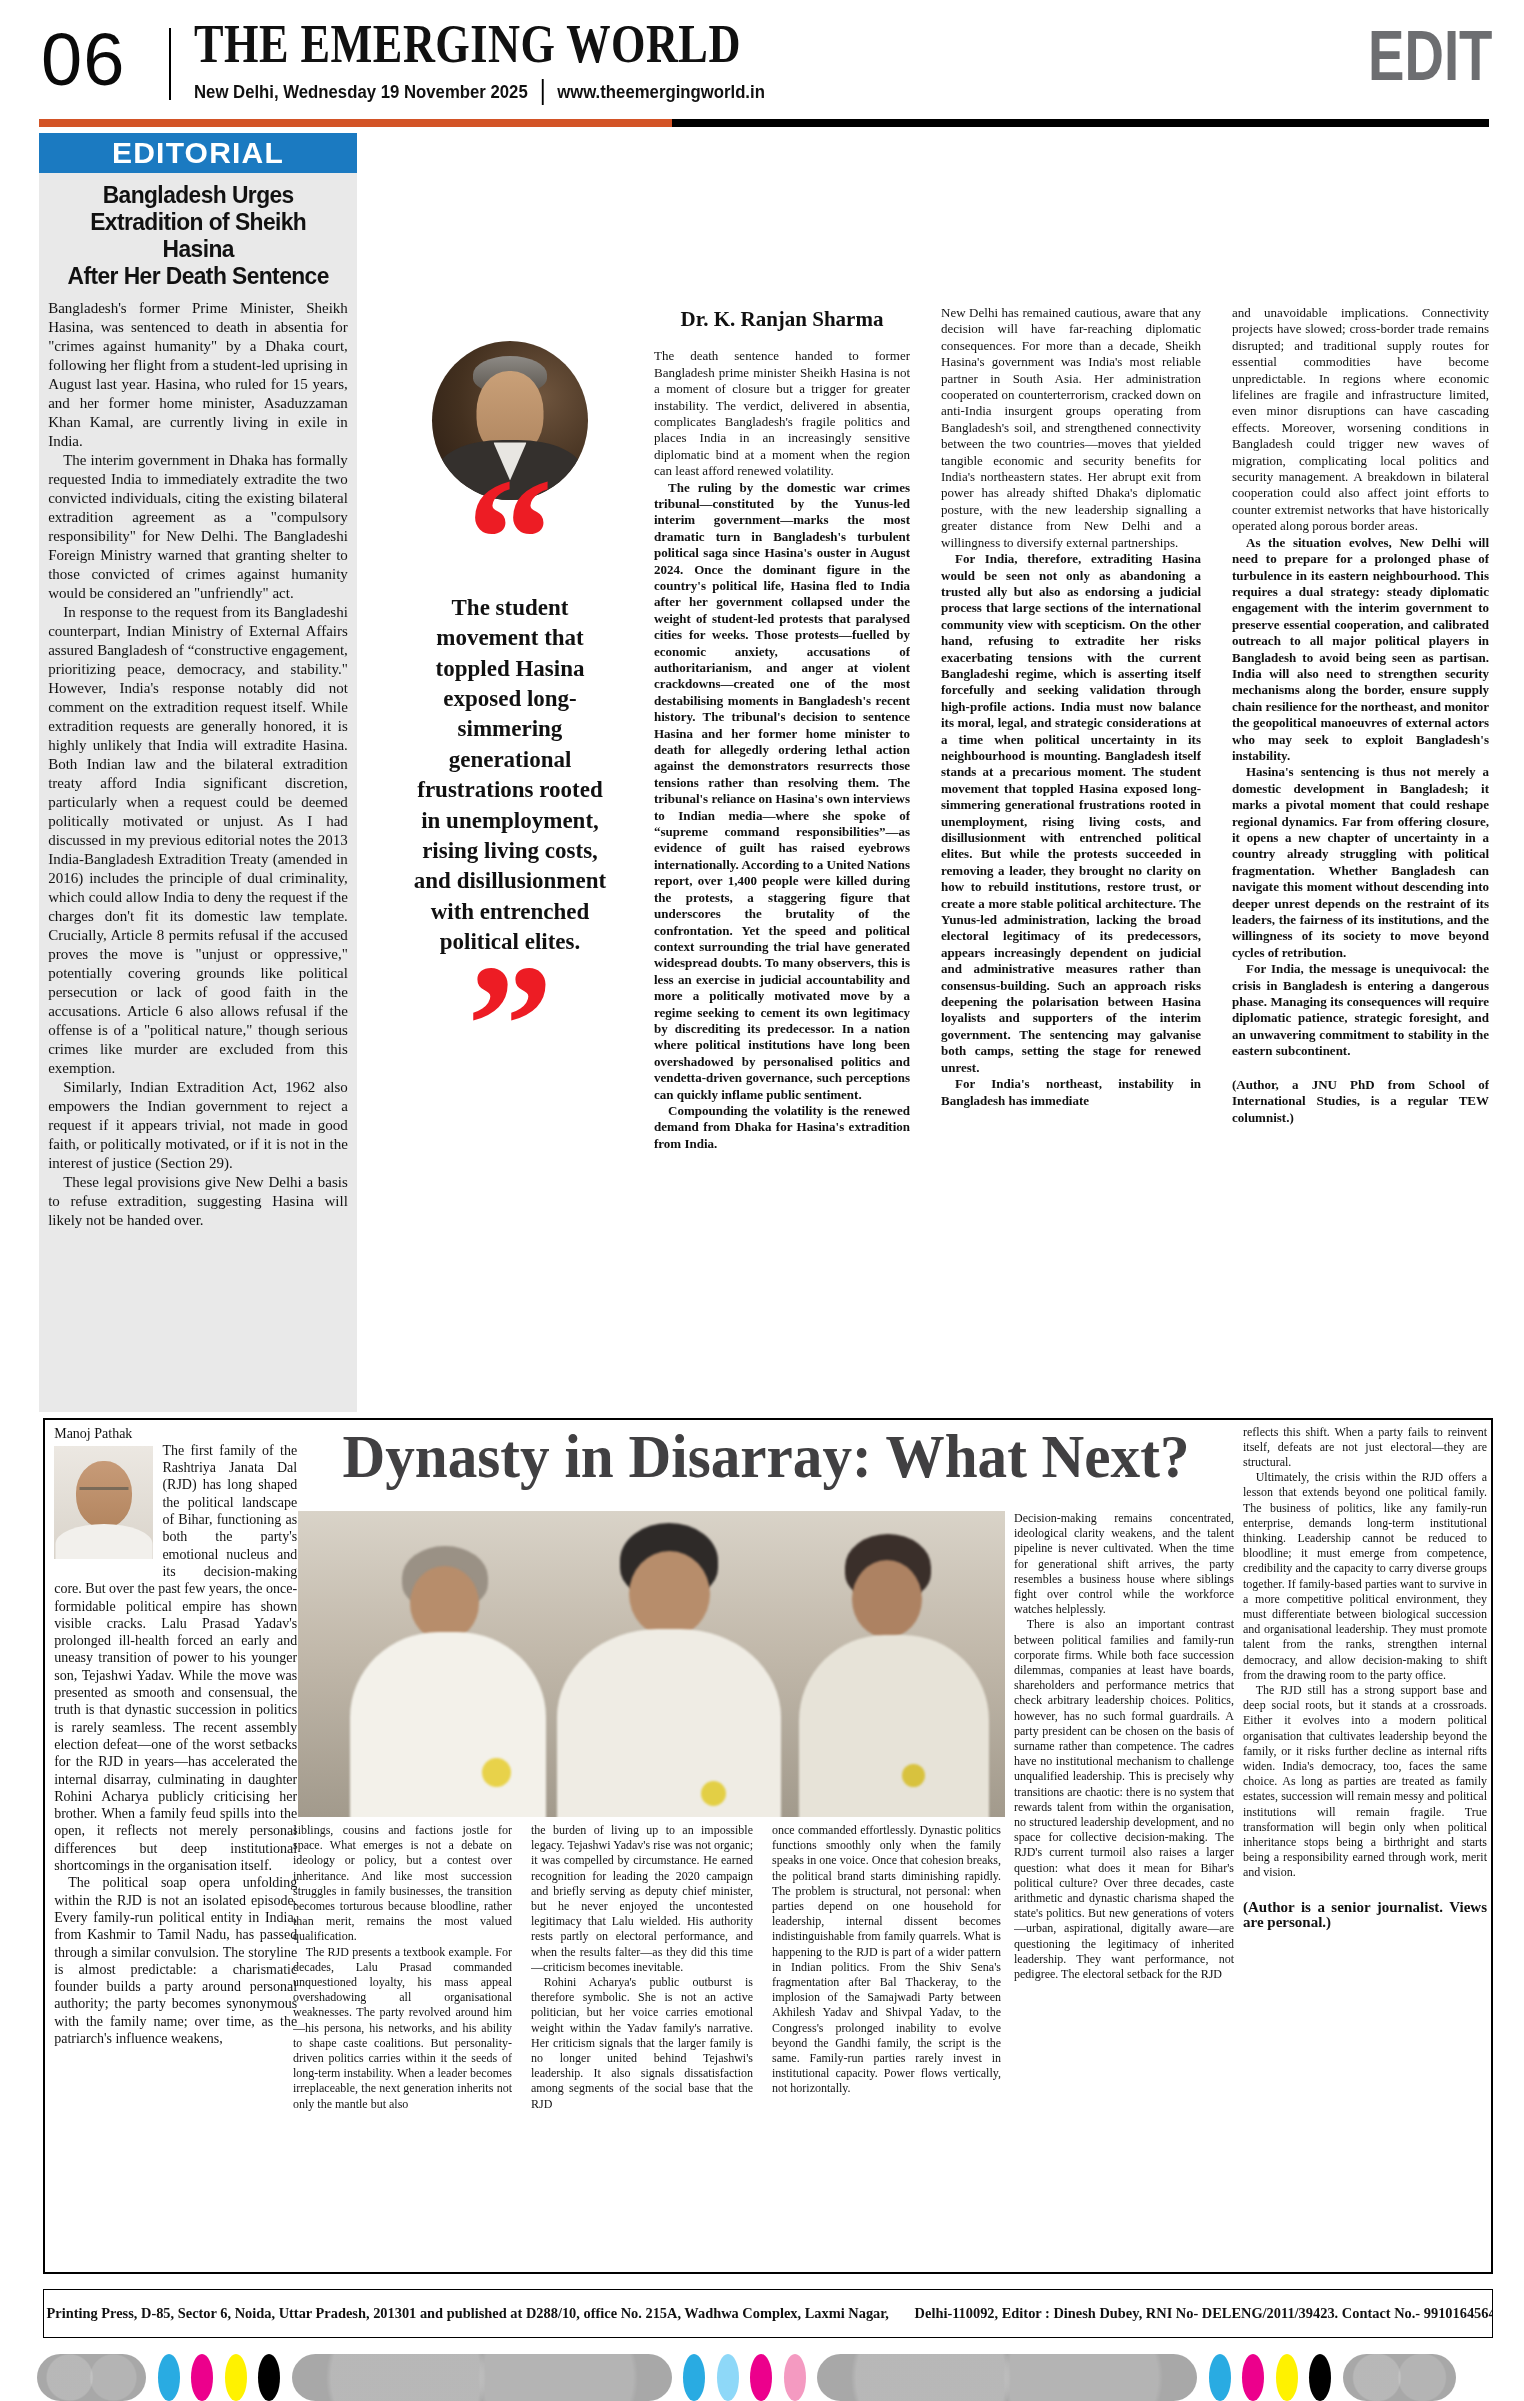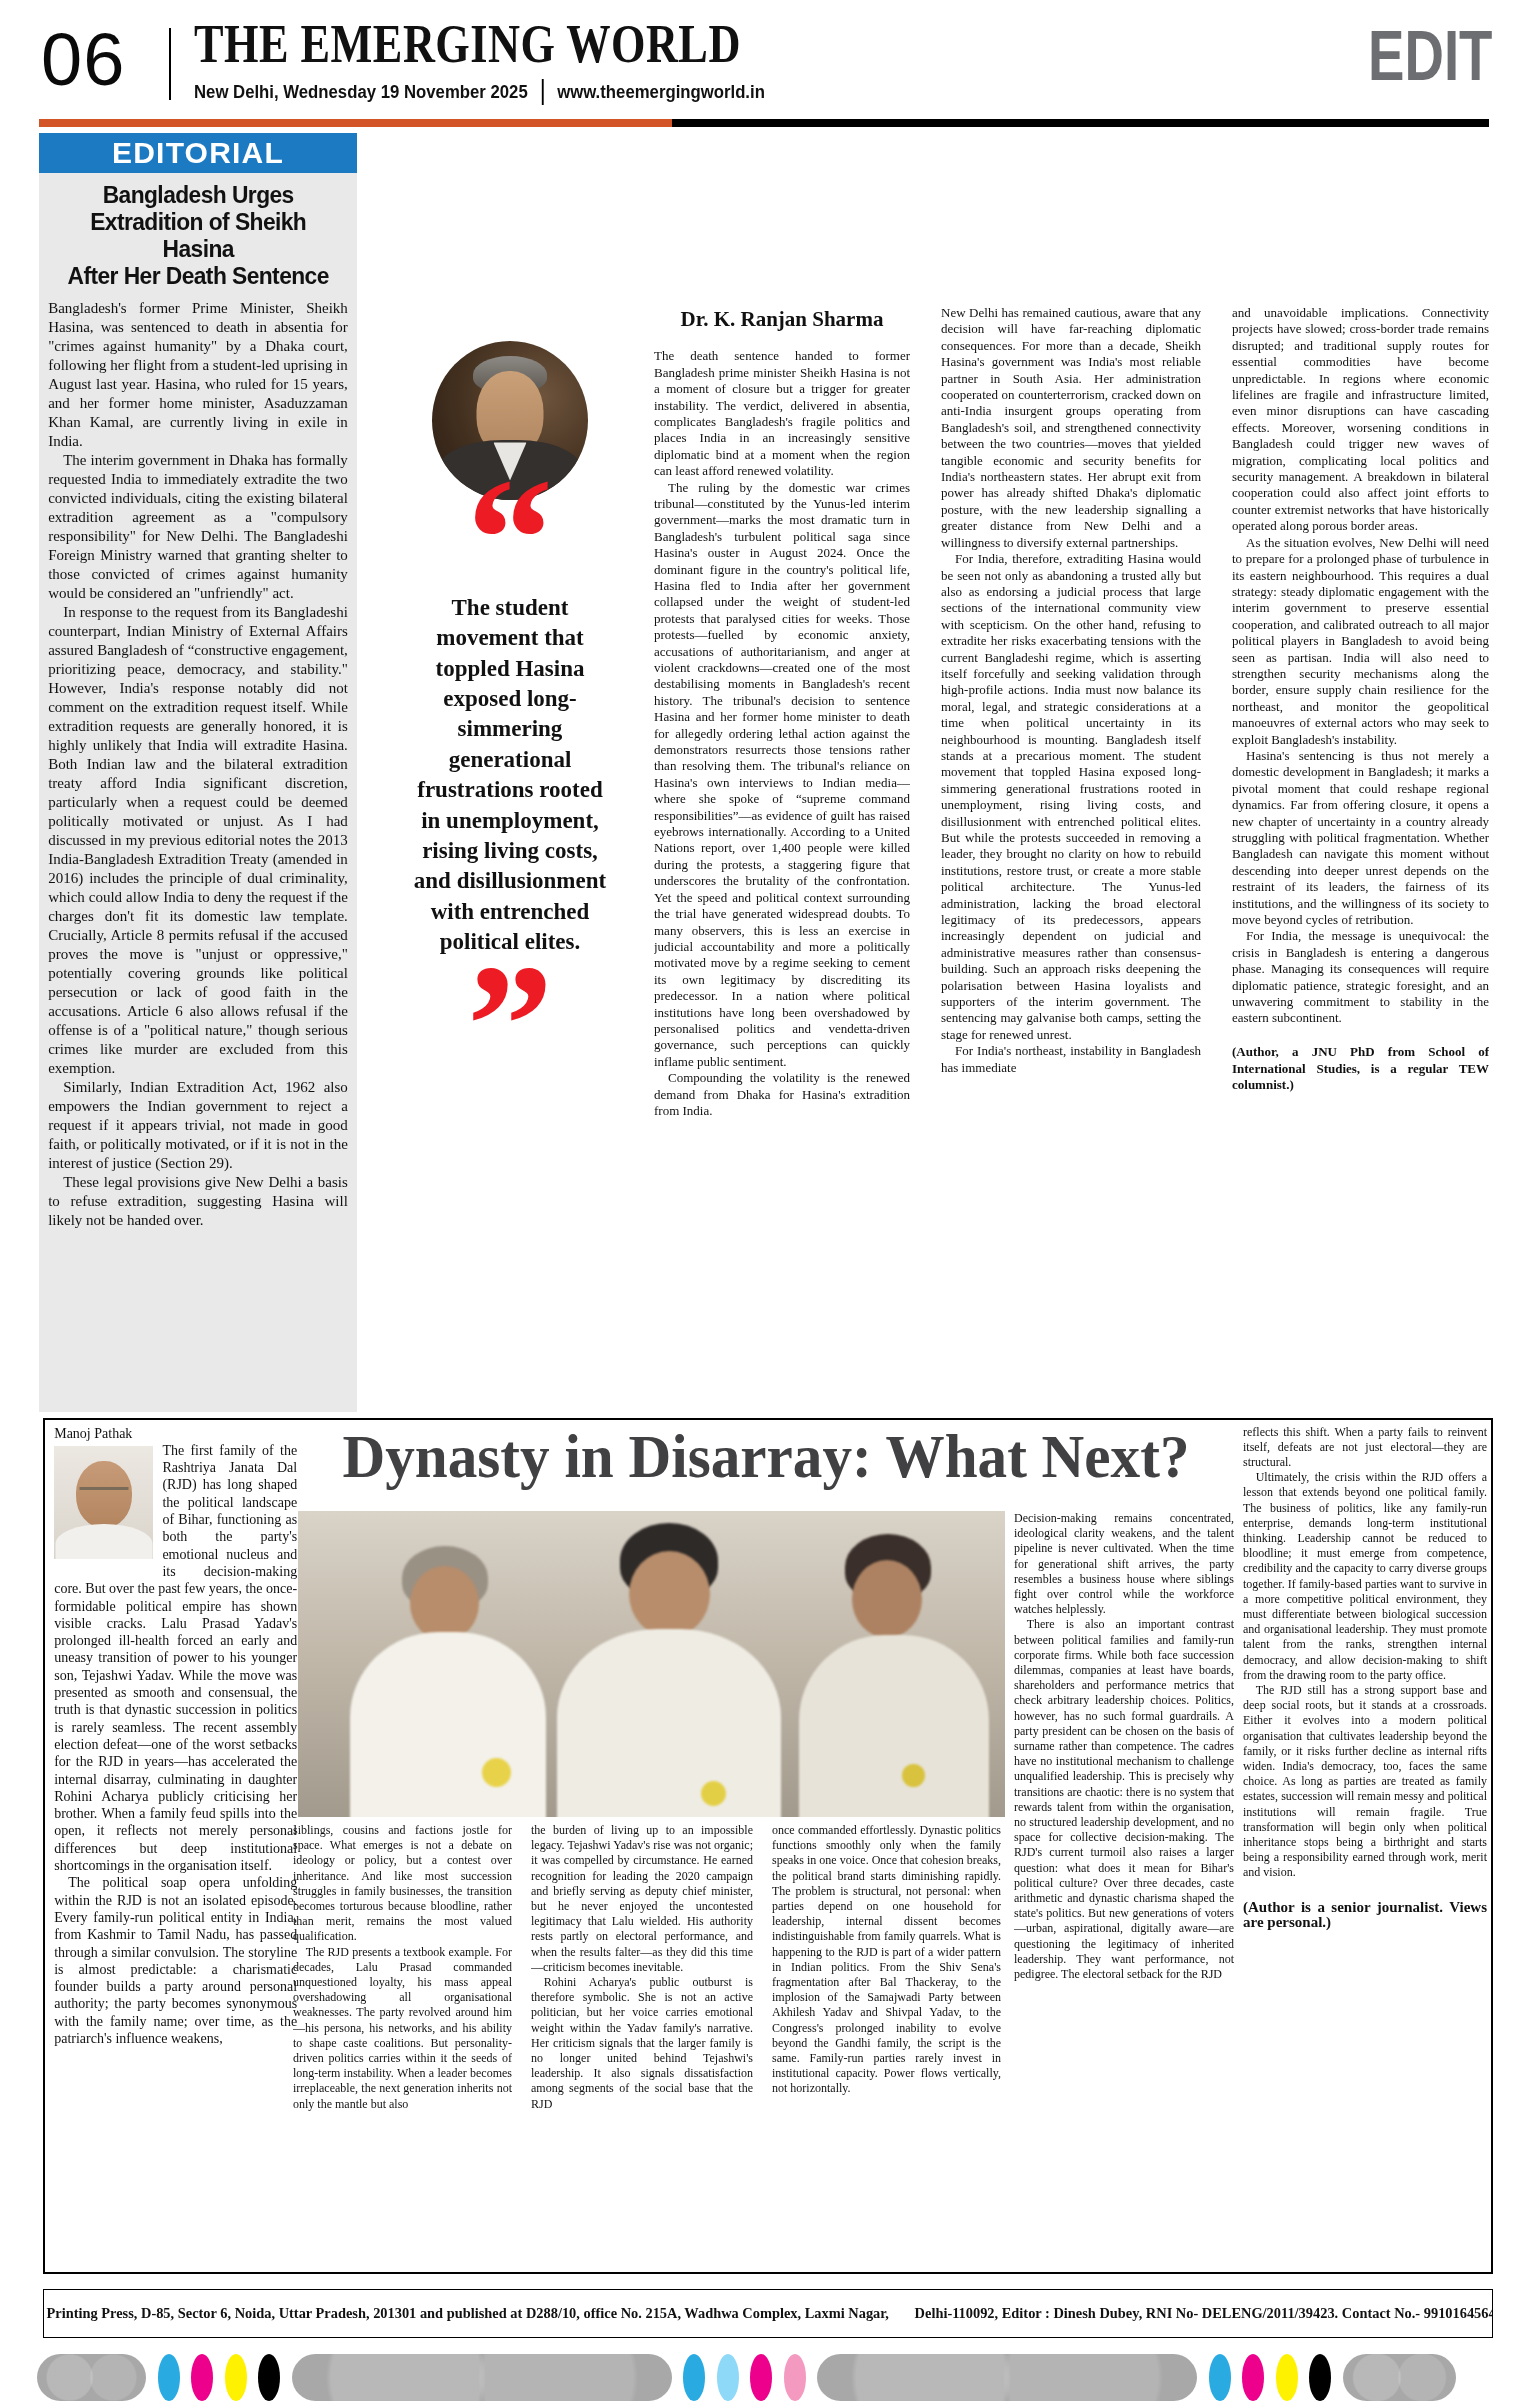--- a/index.html
+++ b/index.html
@@ -37,21 +37,21 @@
   .editorial-body p + p{text-indent:15px;}
 
   
   .main-article{position:absolute;left:397px;top:40px;width:1096px;height:1352px;overflow:hidden;}
   .main-headline{text-align:center;font-family:"Liberation Sans",sans-serif;font-weight:700;
         font-size:68px;line-height:1.26;letter-spacing:-1.7px;color:#000;}
   .main-headline p{margin:0;}
   .article-cols{position:absolute;left:0;top:265px;width:1096px;height:1084px;display:flex;gap:31px;}
   .acol{overflow:hidden;}
   .acol p{margin:0;font-size:13px;line-height:16.4px;text-align:justify;}
-  .acol p + p{text-indent:14px;}
+  .acol p + p{text-indent:14px;font-weight:bold;}
   .col-quote{width:226px;flex:none;}
   .col-a2{width:256px;flex:none;}
   .col-a3{width:260px;flex:none;}
   .col-a4{width:257px;flex:none;}
   .byline{text-align:center;font-weight:700;font-size:21px;margin:2.3px 0 16px;font-family:"Liberation Serif",serif;}
 
   .oval-photo{width:156px;height:159px;border-radius:50%;overflow:hidden;margin:36px auto 0;position:relative;
         background:radial-gradient(circle at 70% 35%,#6e543d,#43301f 55%,#2e2016 90%);}
   .oval-photo .hair{position:absolute;left:50%;top:15px;transform:translateX(-50%);width:74px;height:37px;
         border-radius:50% 50% 40% 40%;background:linear-gradient(#8d8a85,#5c564f);}

